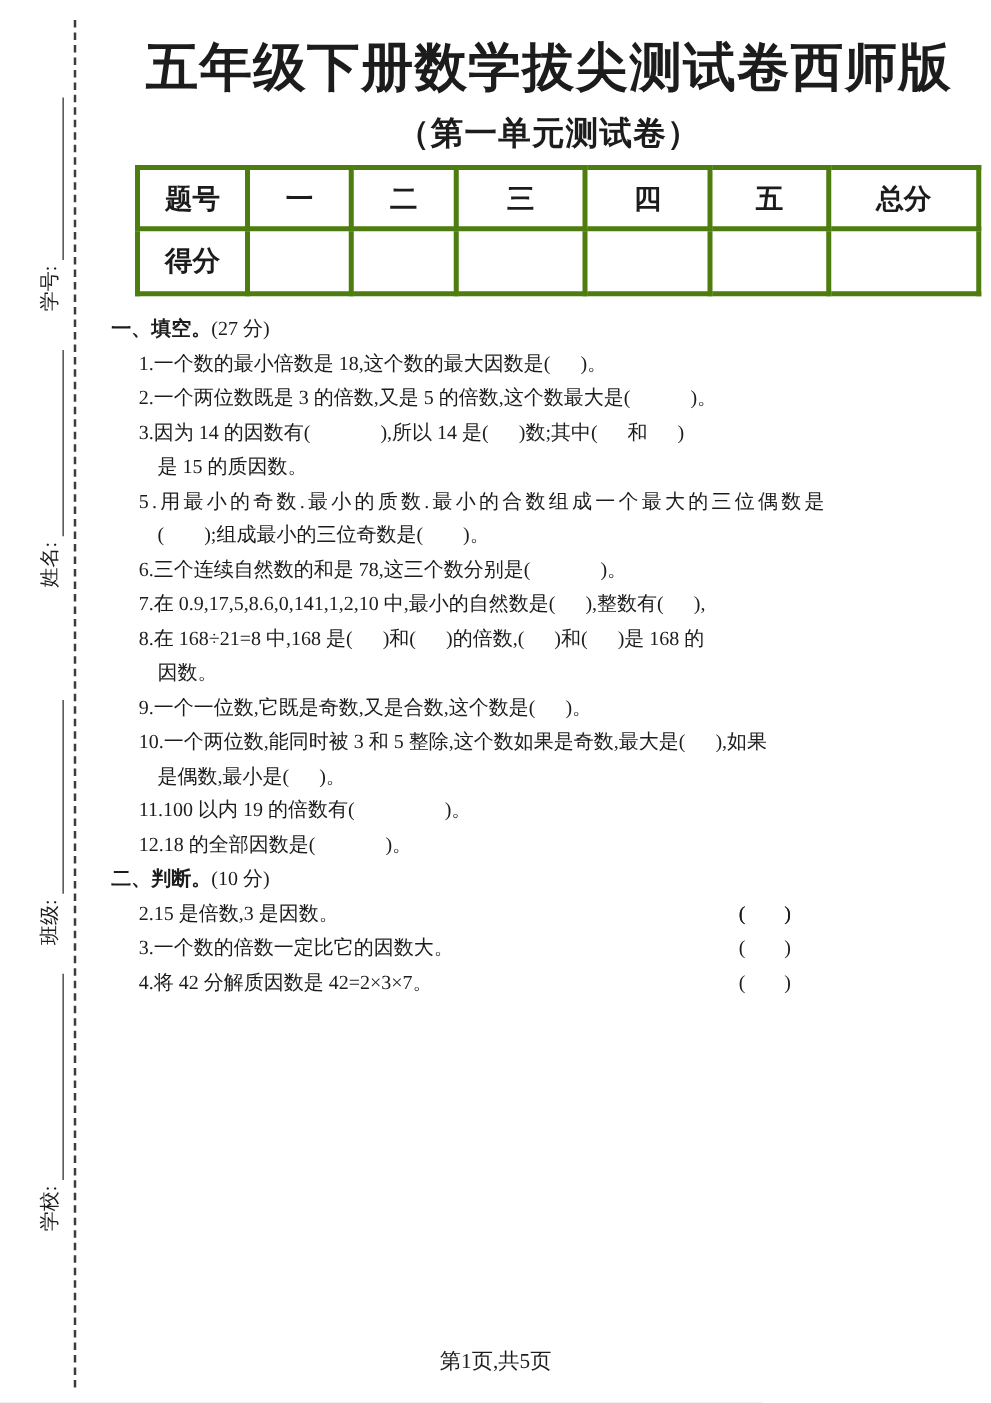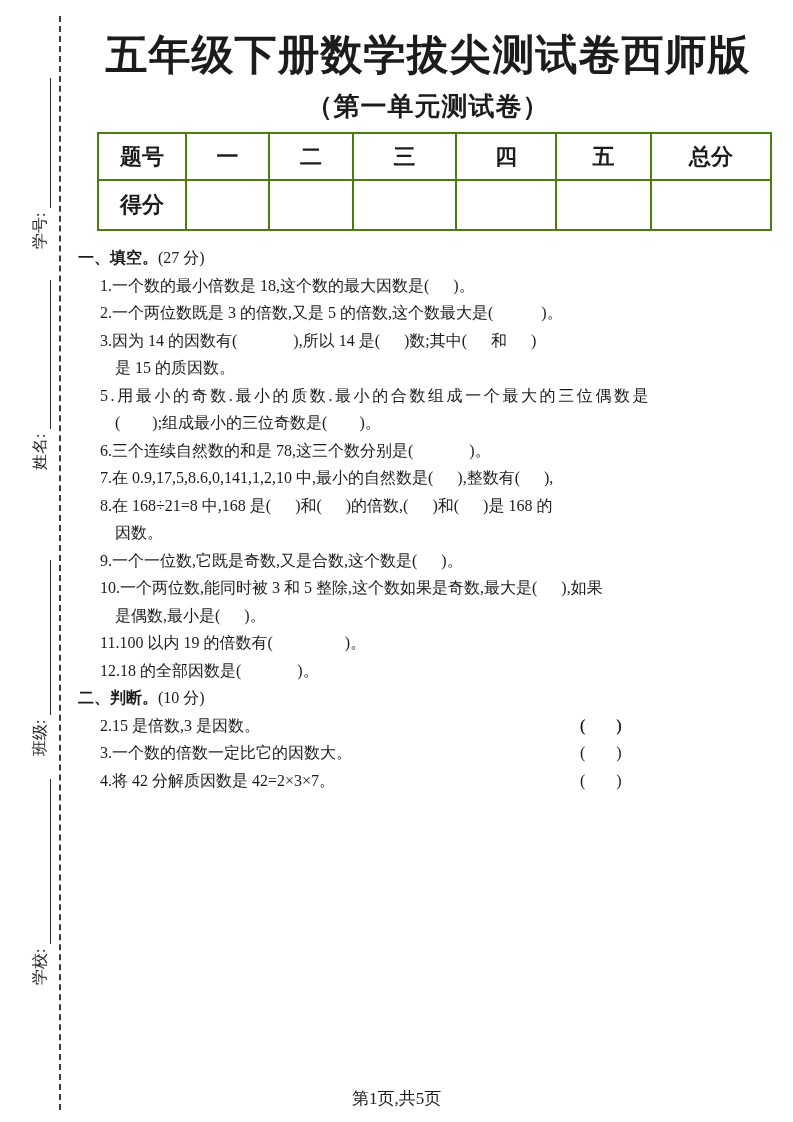--- a/index.html
+++ b/index.html
@@ -18,59 +18,59 @@
   .side-field {
     position:absolute; height:24px; display:flex; align-items:flex-end;
     transform:rotate(-90deg); transform-origin:left top;
     font-size:16px; white-space:nowrap;
   }
   .side-field .blank {
     flex:1; border-bottom:1.6px solid #2a2a2a; margin-left:5px; height:100%;
   }
 
   
-  .content { position:absolute; left:75px; top:0; width:706px; }
+  .content { position:absolute; left:86px; top:0; width:706px; }
 
   .title {
     margin-top:30px; text-align:center;
     font-size:42px; font-weight:bold; letter-spacing:1px; line-height:1.2;
   }
   .subtitle {
     margin-top:9px; text-align:center;
     font-size:26px; font-weight:bold; letter-spacing:1px;
   }
   .meta {
     margin-top:18px; padding-right:6px; text-align:right;
     font-size:16px; white-space:pre-wrap;
   }
 
   table.score {
     margin-top:8px; margin-left:22px;
     border-collapse:collapse; table-layout:fixed;
     border:2.5px solid #222;
   }
   table.score td {
-    border:2px solid #4d7c0f; text-align:center; vertical-align:middle;
+    border:4px solid #4d7c0f; text-align:center; vertical-align:middle;
     font-size:22px; padding:0;
   }
   table.score tr.hdr td { height:45px; font-weight:bold; }
   table.score tr.val td { height:48px; }
   table.score td.lbl { font-weight:bold; }
 
   .qa { margin-top:13px; font-size:16px; line-height:27.5px; }
   .sec-head { padding-left:3px; white-space:pre-wrap; }
   .sec-head .h { font-weight:bold; }
   .q  { padding-left:25px; white-space:pre-wrap; }
   .q.cont { padding-left:40px; }
   .q.spread { letter-spacing:2.6px; }
   .judge { position:relative; padding-left:25px; white-space:pre-wrap; }
   .judge .ans { position:absolute; left:505px; top:0; letter-spacing:1px; }
 
   .footer {
-    position:absolute; bottom:12px; left:0; width:100%;
+    position:absolute; bottom:22px; left:0; width:100%;
     text-align:center; font-size:17px;
   }
 </style>
 </head>
 <body>
 
 <div class="page">
 
   <div class="margin-divider"></div>
 

